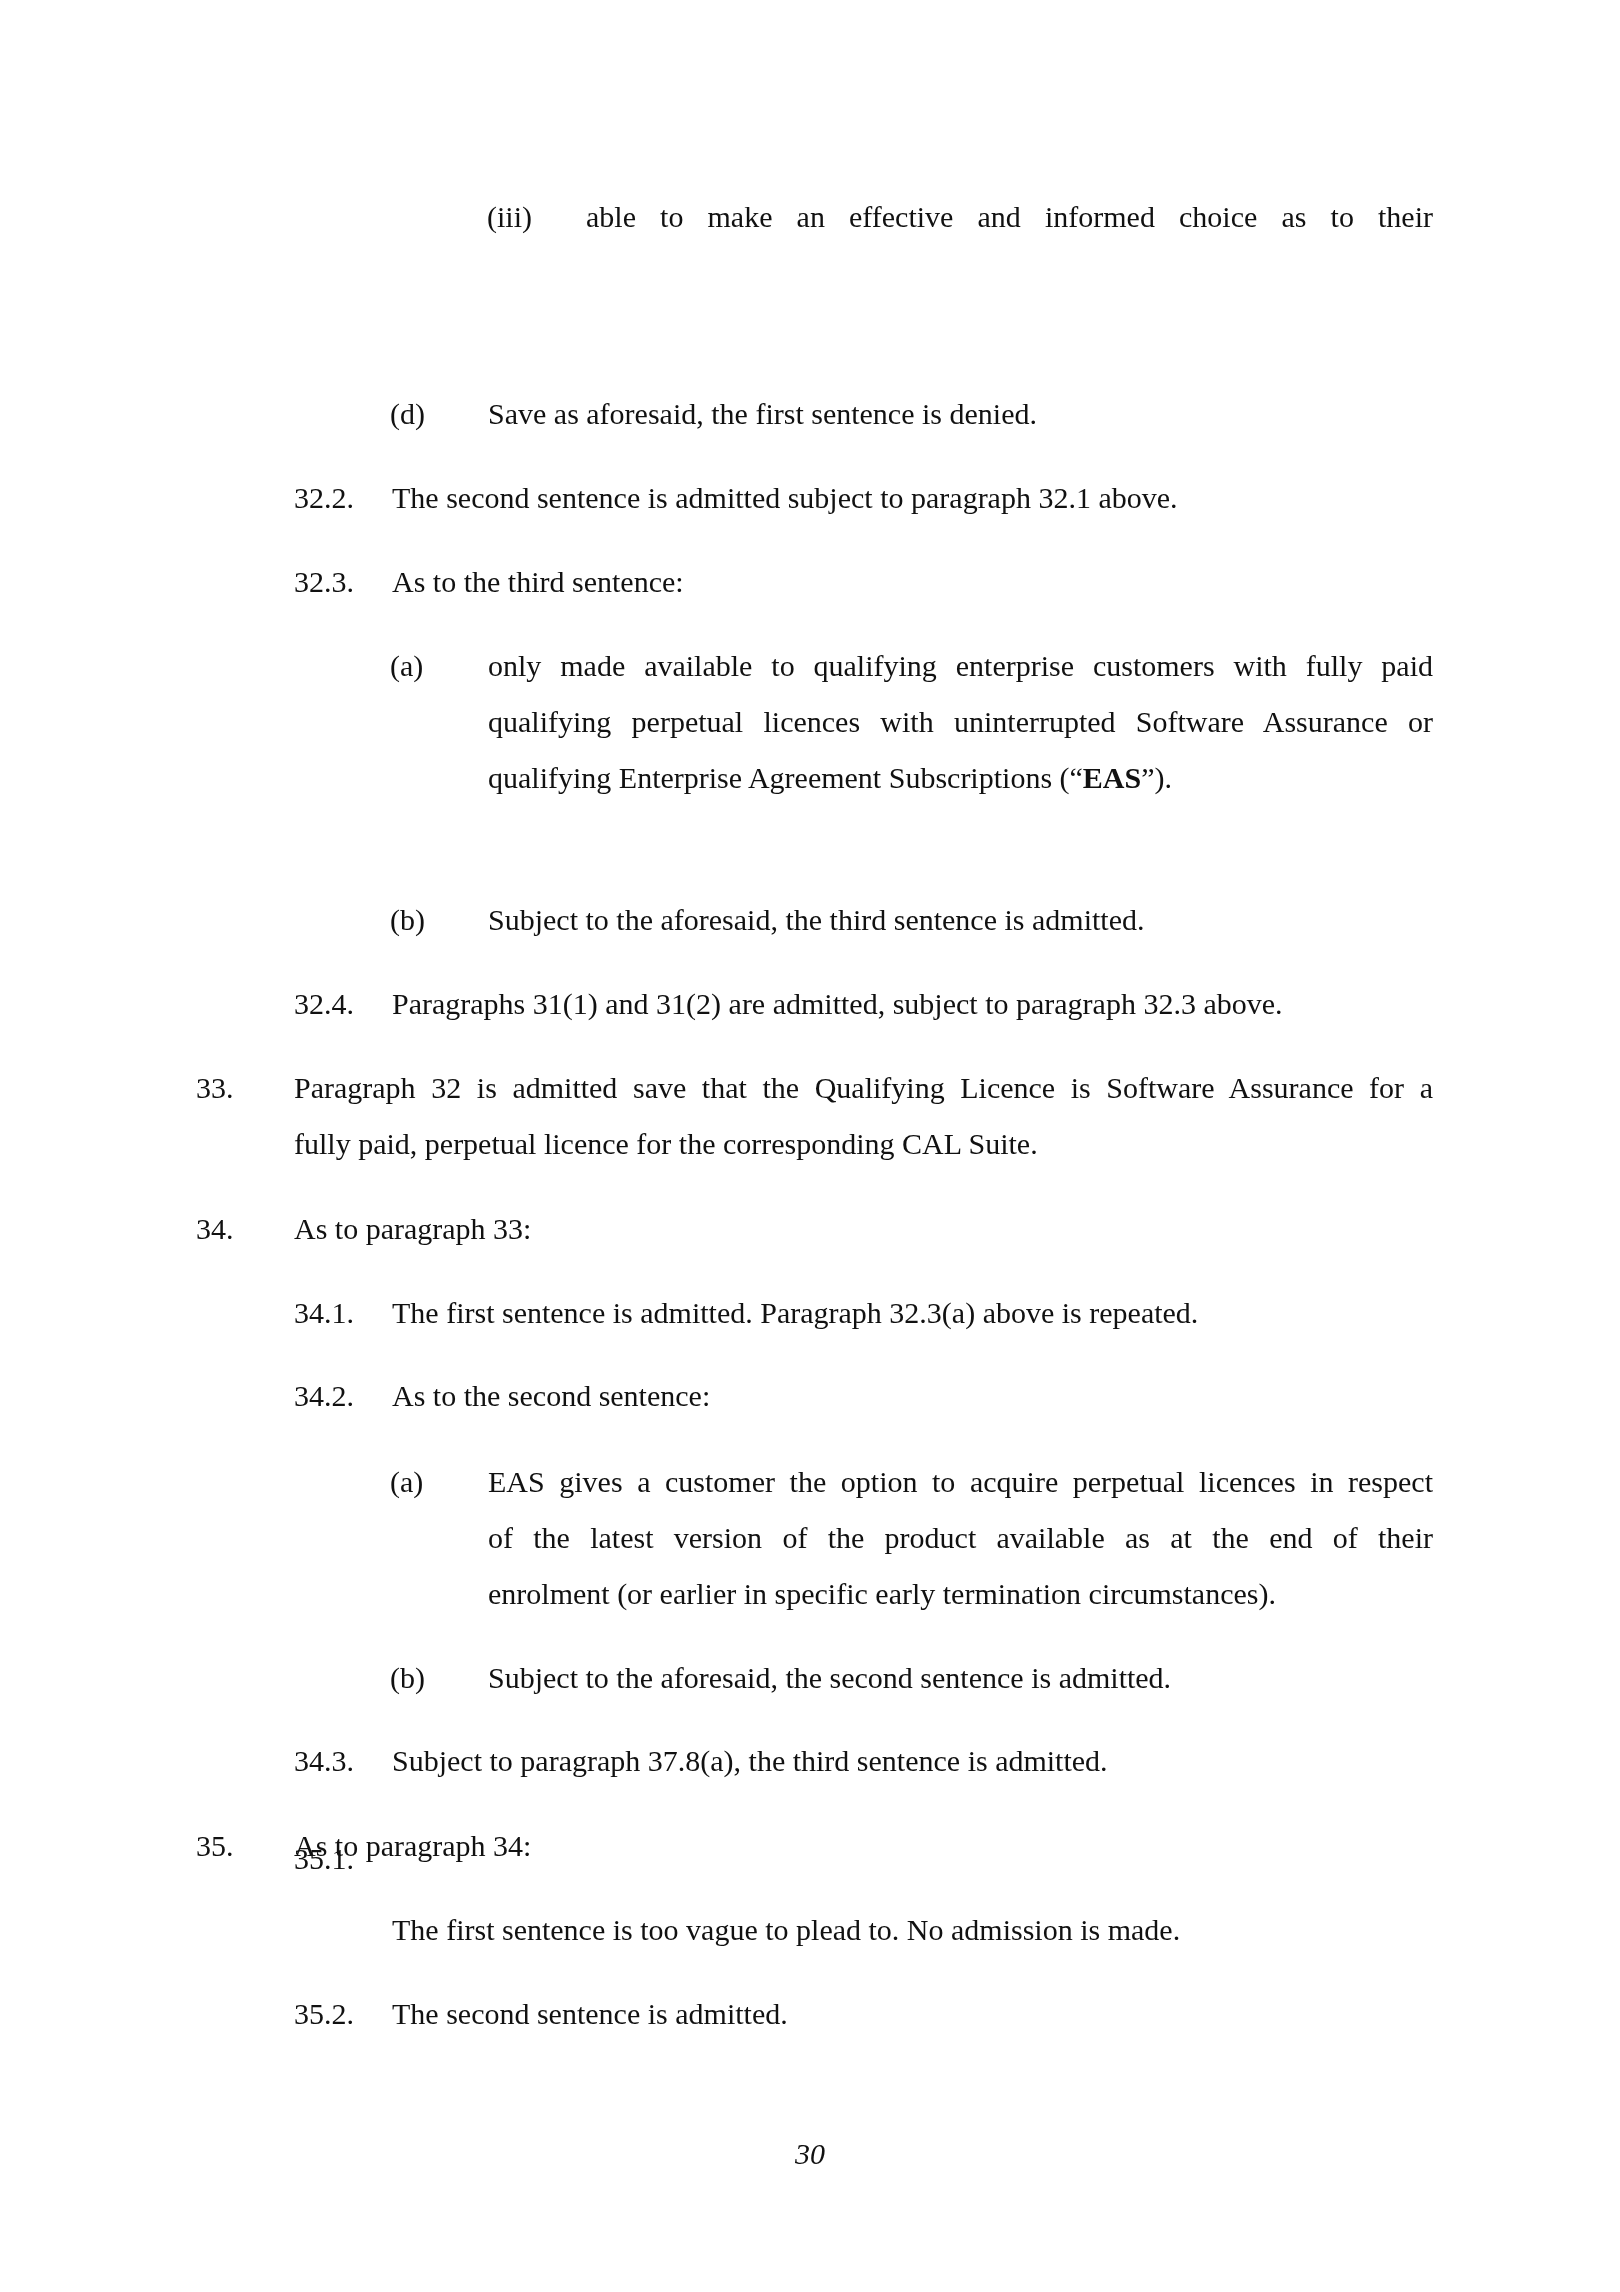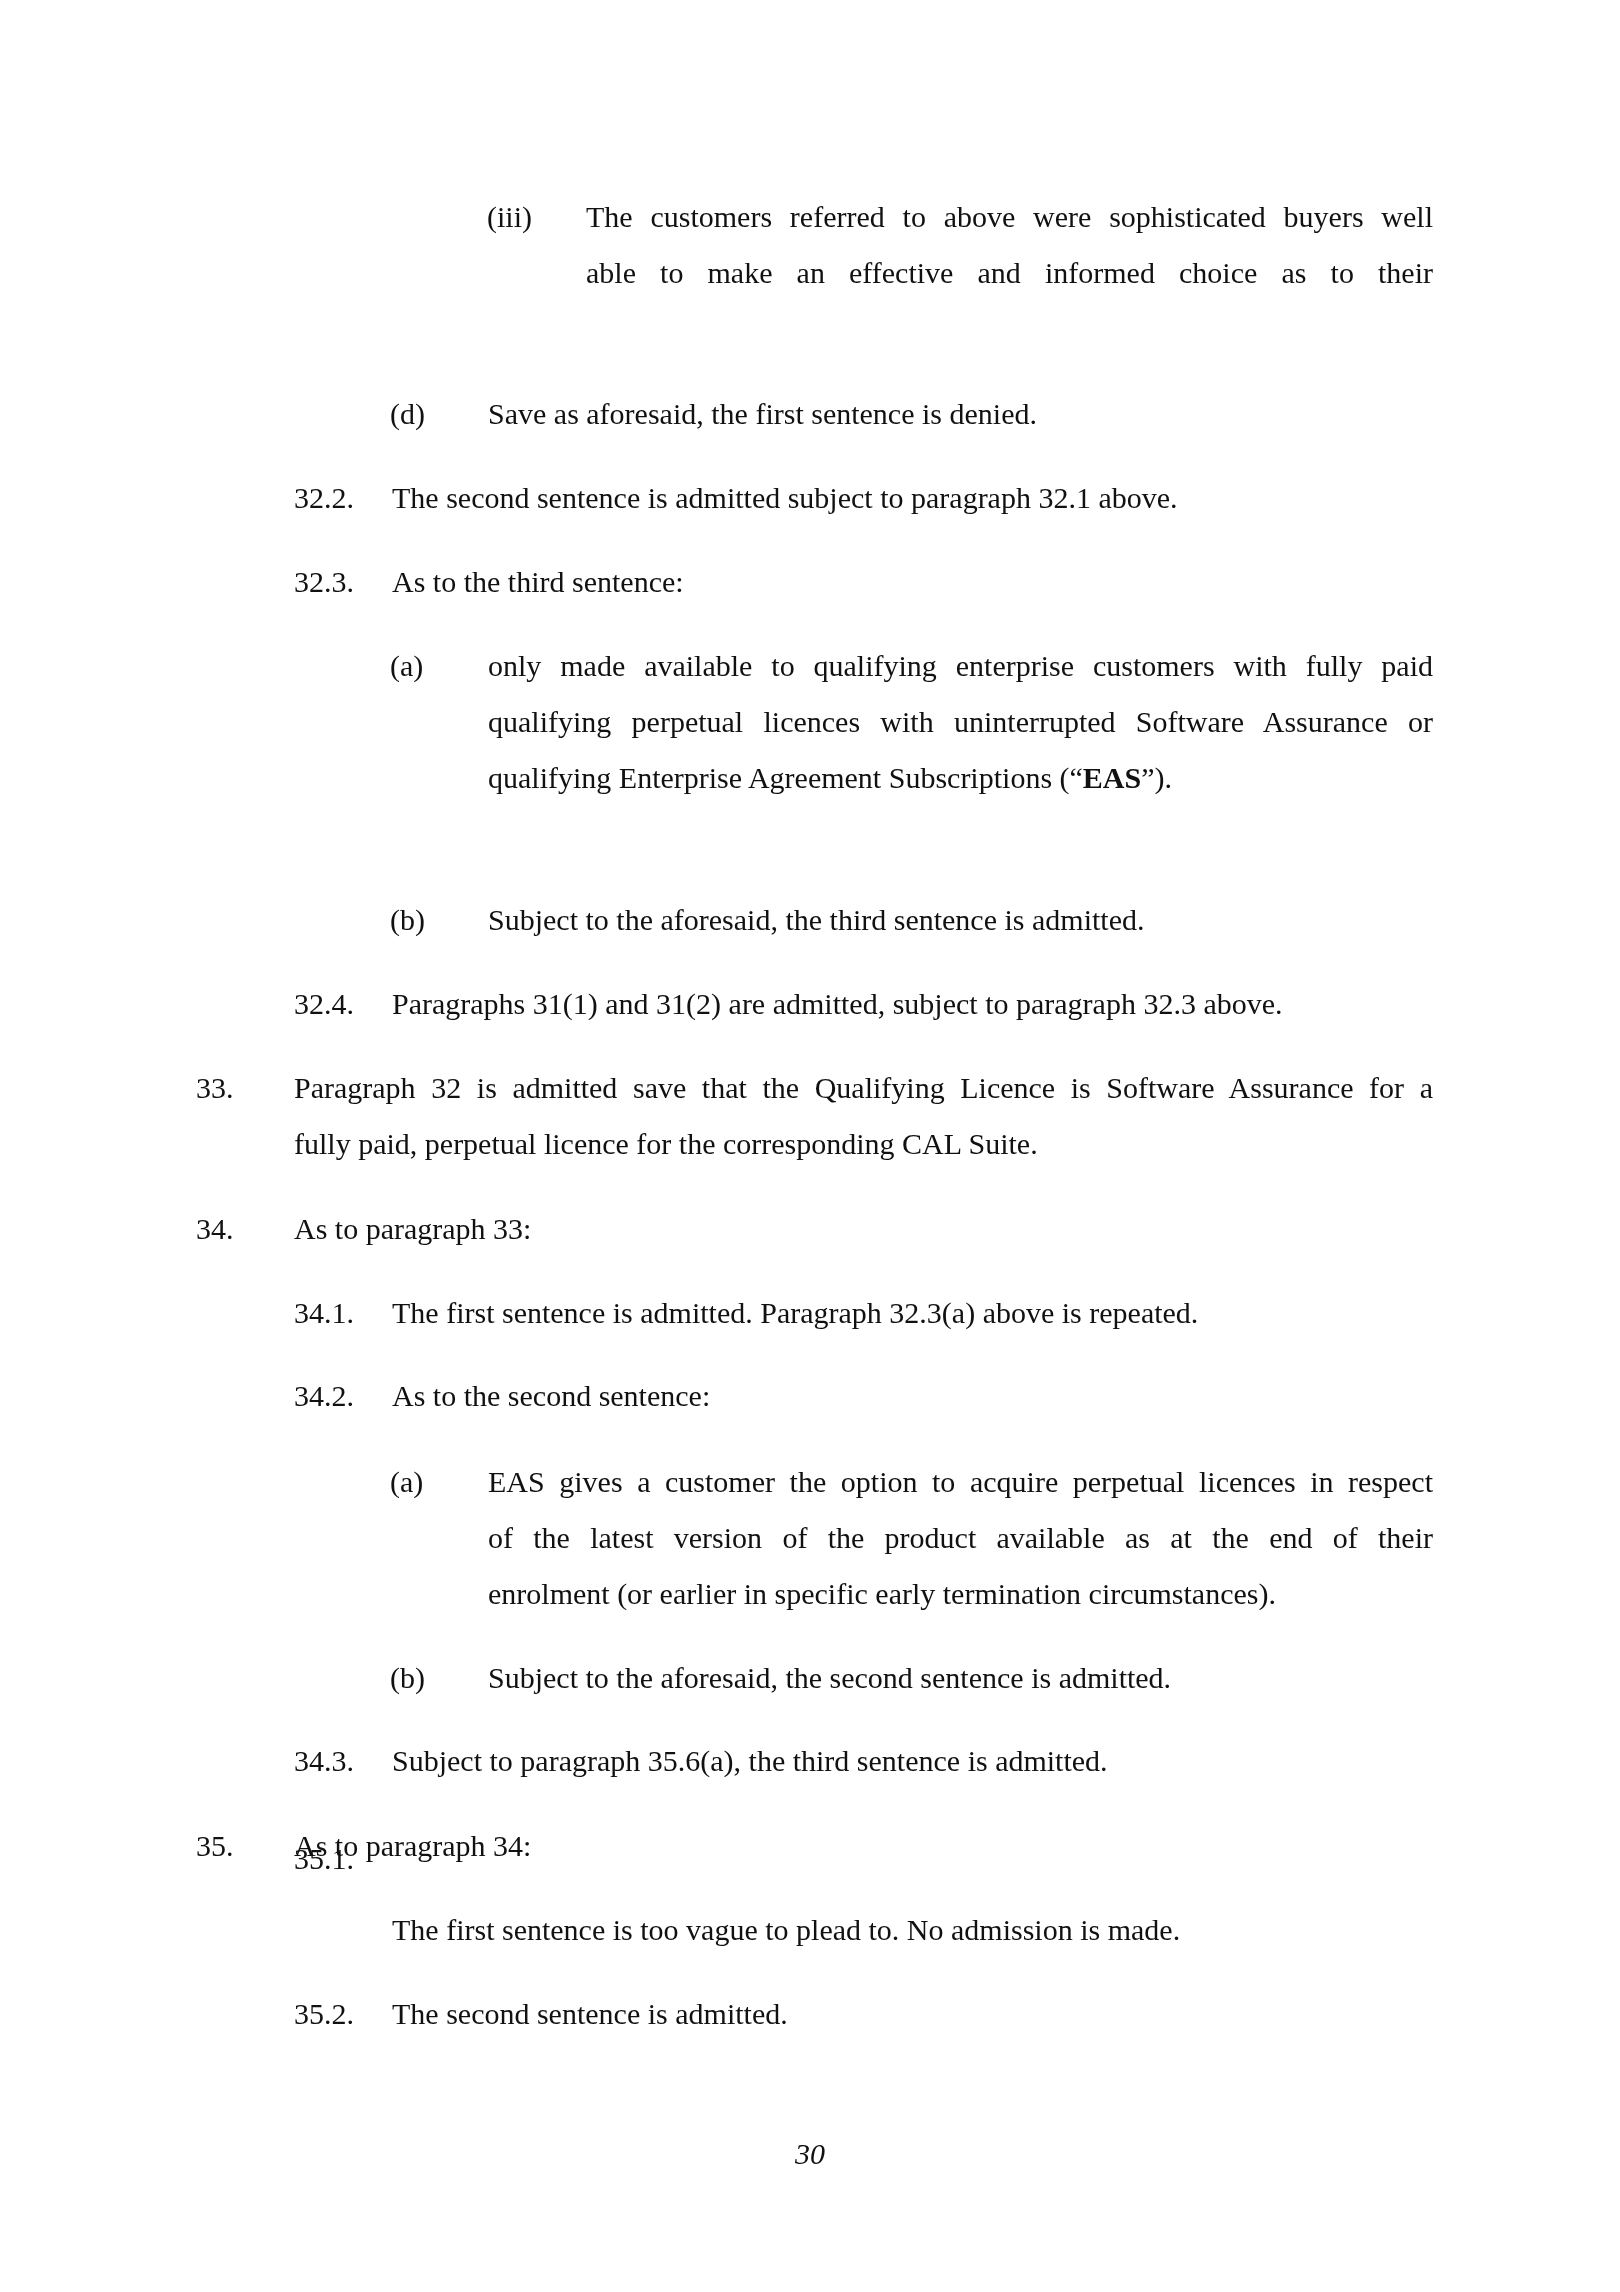--- a/index.html
+++ b/index.html
@@ -11,21 +11,20 @@
   .para .j { display: block; text-align: justify; text-align-last: justify; }
   .para .last { display: block; text-align: left; }
   b { font-weight: bold; }
   .pagenum { position: absolute; left: 0; width: 1620px; text-align: center; font-size: 30px; line-height: 39px; }
 </style>
 </head>
 <body>
 
 <span class="label" style="left:487px; top:189px;">(iii)</span>
 <div class="para" style="left:586px; top:189px; width:847px;">
-  <span class="j">The customers referred to above were sophisticated buyers well</span>
   <span class="j">able to make an effective and informed choice as to their</span>
 </div>
 
 <span class="label" style="left:390px; top:386px;">(d)</span>
 <span class="line" style="left:488px; top:386px;">Save as aforesaid, the first sentence is denied.</span>
 
 <span class="label" style="left:294px; top:470px;">32.2.</span>
 <span class="line" style="left:392px; top:470px;">The second sentence is admitted subject to paragraph 32.1 above.</span>
 
 <span class="label" style="left:294px; top:554px;">32.3.</span>
@@ -63,21 +62,21 @@
 <div class="para" style="left:488px; top:1454px; width:945px;">
   <span class="j">EAS gives a customer the option to acquire perpetual licences in respect</span>
   <span class="j">of the latest version of the product available as at the end of their</span>
   <span class="last">enrolment (or earlier in specific early termination circumstances).</span>
 </div>
 
 <span class="label" style="left:390px; top:1650px;">(b)</span>
 <span class="line" style="left:488px; top:1650px;">Subject to the aforesaid, the second sentence is admitted.</span>
 
 <span class="label" style="left:294px; top:1733px;">34.3.</span>
-<span class="line" style="left:392px; top:1733px;">Subject to paragraph 35.6(a), the third sentence is admitted.</span>
+<span class="line" style="left:392px; top:1733px;">Subject to paragraph 37.8(a), the third sentence is admitted.</span>
 
 <span class="label" style="left:196px; top:1818px;">35.</span>
 <span class="line" style="left:294px; top:1818px;">As to paragraph 34:</span>
 
 <span class="label" style="left:294px; top:1831px;">35.1.</span>
 <span class="line" style="left:392px; top:1902px;">The first sentence is too vague to plead to. No admission is made.</span>
 
 <span class="label" style="left:294px; top:1986px;">35.2.</span>
 <span class="line" style="left:392px; top:1986px;">The second sentence is admitted.</span>
 

